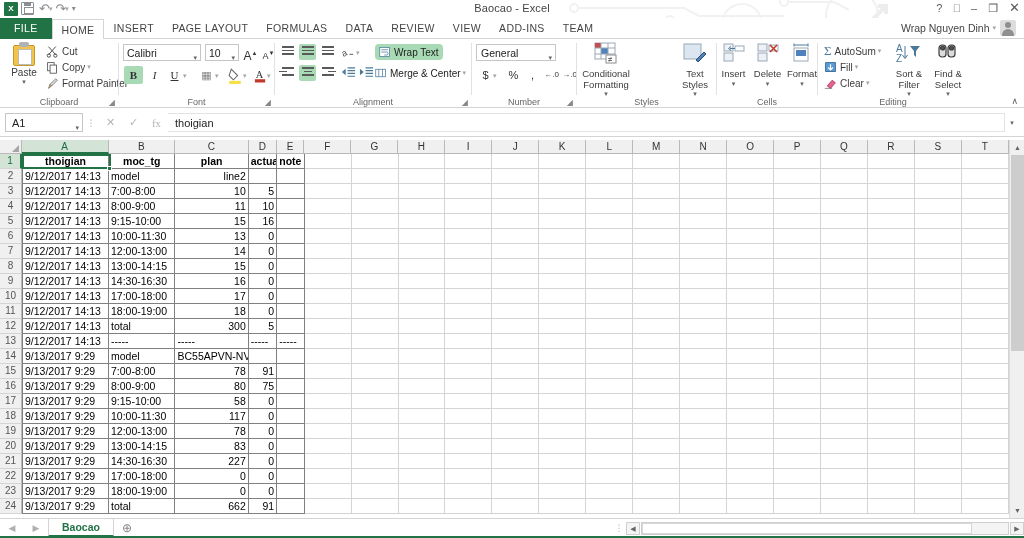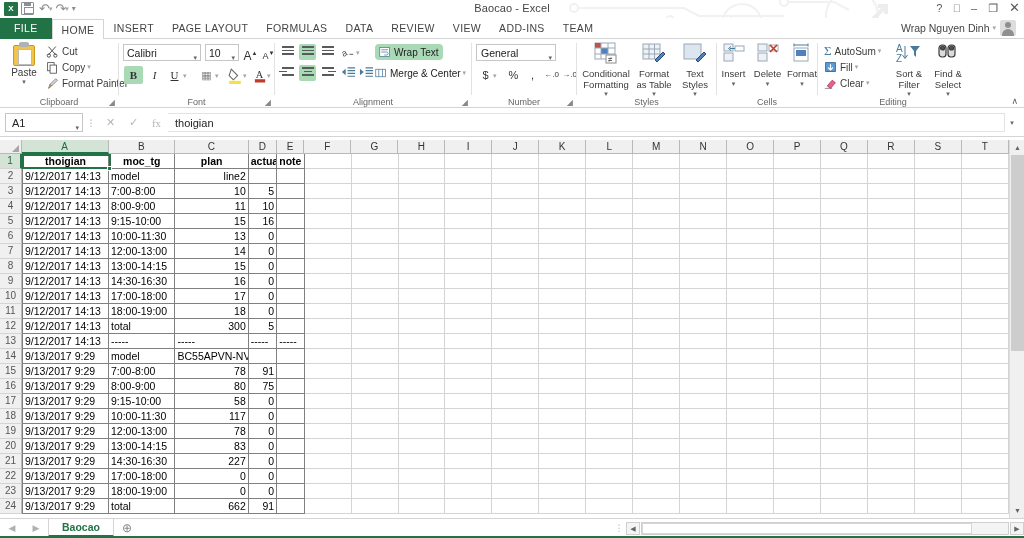--- a/index.html
+++ b/index.html
@@ -456,29 +456,20 @@
       <div class="bigbtn" style="left:2px;width:54px;">
         <div class="gfx"><svg style="width:26px;height:24px;" viewBox="0 0 26 24">
               <rect x="2" y="1" width="20" height="16" fill="#fff" stroke="#9aa7b5"></rect>
               <rect x="2" y="1" width="6" height="5" fill="#c0504d"></rect>
               <rect x="8" y="6" width="7" height="6" fill="#4f81bd"></rect>
               <path d="M2 6h20M2 12h20M8 1v16M15 1v16" stroke="#9aa7b5"></path>
               <rect x="13" y="13" width="10" height="8" fill="#fff" stroke="#8c8c8c"></rect>
               <text x="15" y="20" font-size="8" fill="#444">≠</text>
             </svg></div>
         <div class="t">Conditional Formatting</div>
-        <div class="paste-caret">▾</div>
-      </div>
-      <div class="bigbtn" style="left:56px;width:42px;">
-        <div class="gfx"><svg style="width:26px;height:24px;" viewBox="0 0 26 24">
-              <rect x="2" y="2" width="17" height="15" fill="#eef2f7" stroke="#9aa7b5"></rect>
-              <path d="M2 7h17M2 12h17M8 2v15M13.5 2v15" stroke="#9aa7b5"></path>
-              <path d="M14 18 L22 10 l2 2 L16 20 Z" fill="#4f81bd" stroke="#2d4f77"></path>
-            </svg></div>
-        <div class="t">Format as Table</div>
         <div class="paste-caret">▾</div>
       </div>
       <div class="bigbtn" style="left:98px;width:40px;">
         <div class="gfx"><svg style="width:26px;height:24px;" viewBox="0 0 26 24">
               <rect x="2" y="2" width="17" height="15" fill="#dce6f1" stroke="#9aa7b5"></rect>
               <path d="M14 18 L22 10 l2 2 L16 20 Z" fill="#4f81bd" stroke="#2d4f77"></path>
             </svg></div>
         <div class="t">Text Styles</div>
         <div class="paste-caret">▾</div>
       </div>

